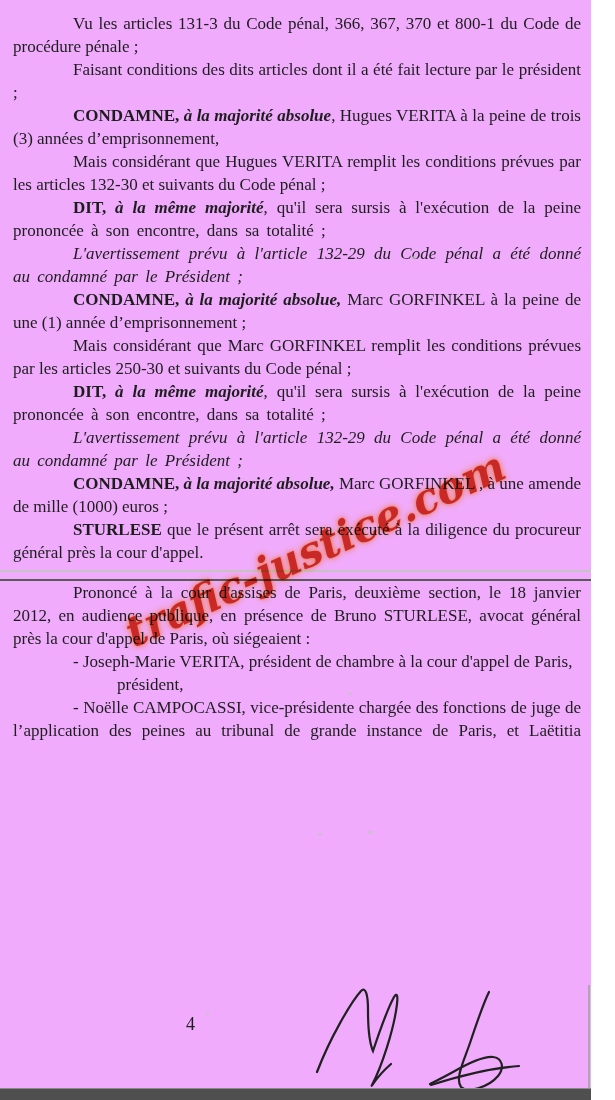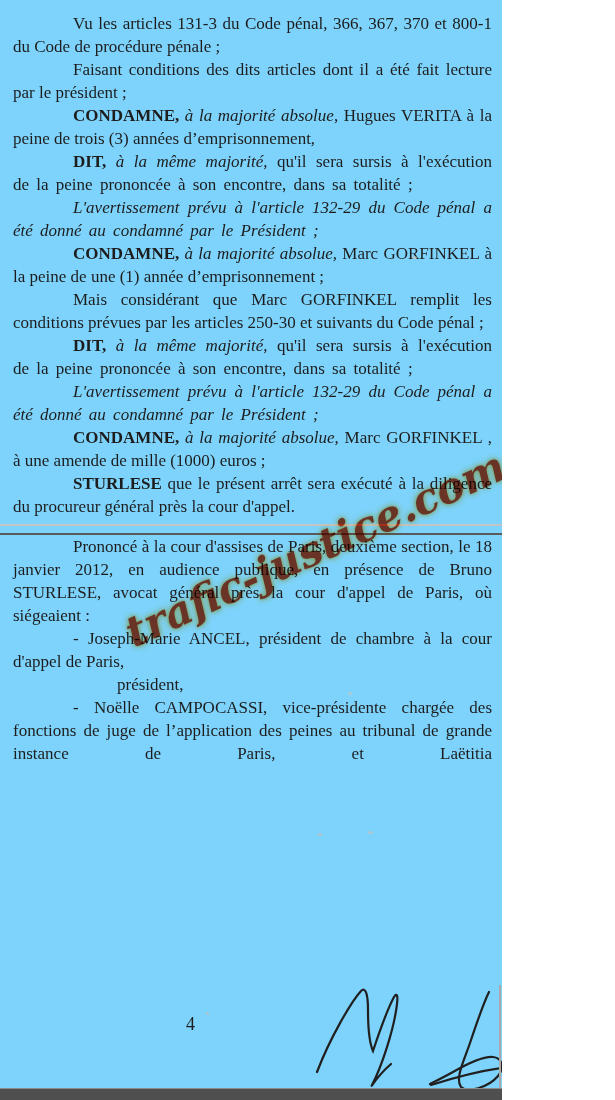--- a/index.html
+++ b/index.html
@@ -1,36 +1,36 @@
 <!DOCTYPE html>
 <html><head>
 <meta charset="utf-8">
 <style>
   html, body { margin: 0; padding: 0; background: #ffffff; }
   .page {
     position: relative;
-    width: 502px;
+    width: 591px;
     height: 1100px;
-    background: #7dd3fc;
+    background: #f0abfc;
     overflow: hidden;
     font-family: "Liberation Serif", "DejaVu Serif", serif;
     color: #1d1d1d;
   }
   .content {
     padding: 12px 10px 0 13px;
     font-size: 17px;
     line-height: 23px;
   }
   p.para {
     margin: 0;
     text-align: justify;
     text-indent: 60px;
   }
   .b  { font-weight: bold; }
-  .bi { font-weight: normal; font-style: italic; margin-top: 36px; }
+  .bi { font-weight: bold; font-style: italic; margin-top: 36px; }
   p.italicpara { font-style: italic; }
   p.wide { word-spacing: 3px; }
   p.jlast { text-align-last: justify; }
 
   
   .p1  { margin-top: 0; }
   .p2  { margin-top: 20px; }
   .p3  { margin-top: 21px; }
   .p4  { margin-top: 14px; }
   .p5  { margin-top: 22px; }
@@ -125,20 +125,21 @@
 
 <div class="page">
   <div class="content">
 
     <p class="para p1"><span>Vu les articles 131-3 du Code pénal, 366, 367, 370 et 800-1 du Code de procédure pénale ;</span></p>
 
     <p class="para p2"><span>Faisant conditions des dits articles dont il a été fait lecture par le président ;</span></p>
 
     <p class="para p3"><span class="b">CONDAMNE, </span><span class="bi">à la majorité absolue</span><span>, Hugues VERITA à la peine de trois (3) années d’emprisonnement,</span></p>
 
+    <p class="para p4"><span>Mais considérant que Hugues VERITA remplit les conditions prévues par les articles 132-30 et suivants du Code pénal ;</span></p>
 
     <p class="para p5 wide"><span class="b">DIT, </span><span class="bi">à la même majorité</span><span>, qu'il sera sursis à l'exécution de la peine prononcée à son encontre, dans sa totalité ;</span></p>
 
     <p class="para p6 italicpara wide"><span>L'avertissement prévu à l'article 132-29 du Code pénal a été donné au condamné par le Président ;</span></p>
 
     <p class="para p7"><span class="b">CONDAMNE, </span><span class="bi">à la majorité absolue,</span><span> Marc GORFINKEL à la peine de une (1) année d’emprisonnement ;</span></p>
 
     <p class="para p8"><span>Mais considérant que Marc GORFINKEL remplit les conditions prévues par les articles 250-30 et suivants du Code pénal ;</span></p>
 
     <p class="para p9 wide"><span class="b">DIT, </span><span class="bi">à la même majorité</span><span>, qu'il sera sursis à l'exécution de la peine prononcée à son encontre, dans sa totalité ;</span></p>
@@ -146,21 +147,21 @@
     <p class="para p10 italicpara wide"><span>L'avertissement prévu à l'article 132-29 du Code pénal a été donné au condamné par le Président ;</span></p>
 
     <p class="para p11"><span class="b">CONDAMNE, </span><span class="bi">à la majorité absolue,</span><span> Marc GORFINKEL , à une amende de mille (1000) euros ;</span></p>
 
     <p class="para p12"><span class="b">STURLESE</span><span> que le présent arrêt sera exécuté à la diligence du procureur général près la cour d'appel.</span></p>
 
     <div class="divider"></div>
 
     <p class="para p13"><span>Prononcé à la cour d'assises de Paris, deuxième section, le 18 janvier 2012, en audience publique, en présence de Bruno STURLESE, avocat général près la cour d'appel de Paris, où siégeaient :</span></p>
 
-    <p class="para p14"><span>- Joseph-Marie ANCEL, président de chambre à la cour d'appel de Paris,</span></p>
+    <p class="para p14"><span>- Joseph-Marie VERITA, président de chambre à la cour d'appel de Paris,</span></p>
 
     <p class="para p15"><span>président,</span></p>
 
     <p class="para p16 jlast"><span>- Noëlle CAMPOCASSI, vice-présidente chargée des fonctions de juge de l’application des peines au tribunal de grande instance de Paris, et Laëtitia</span></p>
 
   </div>
 
   <div class="pageno">4</div>
 
   <svg class="signature" width="320" height="145" viewBox="300 955 320 145" xmlns="http://www.w3.org/2000/svg">

